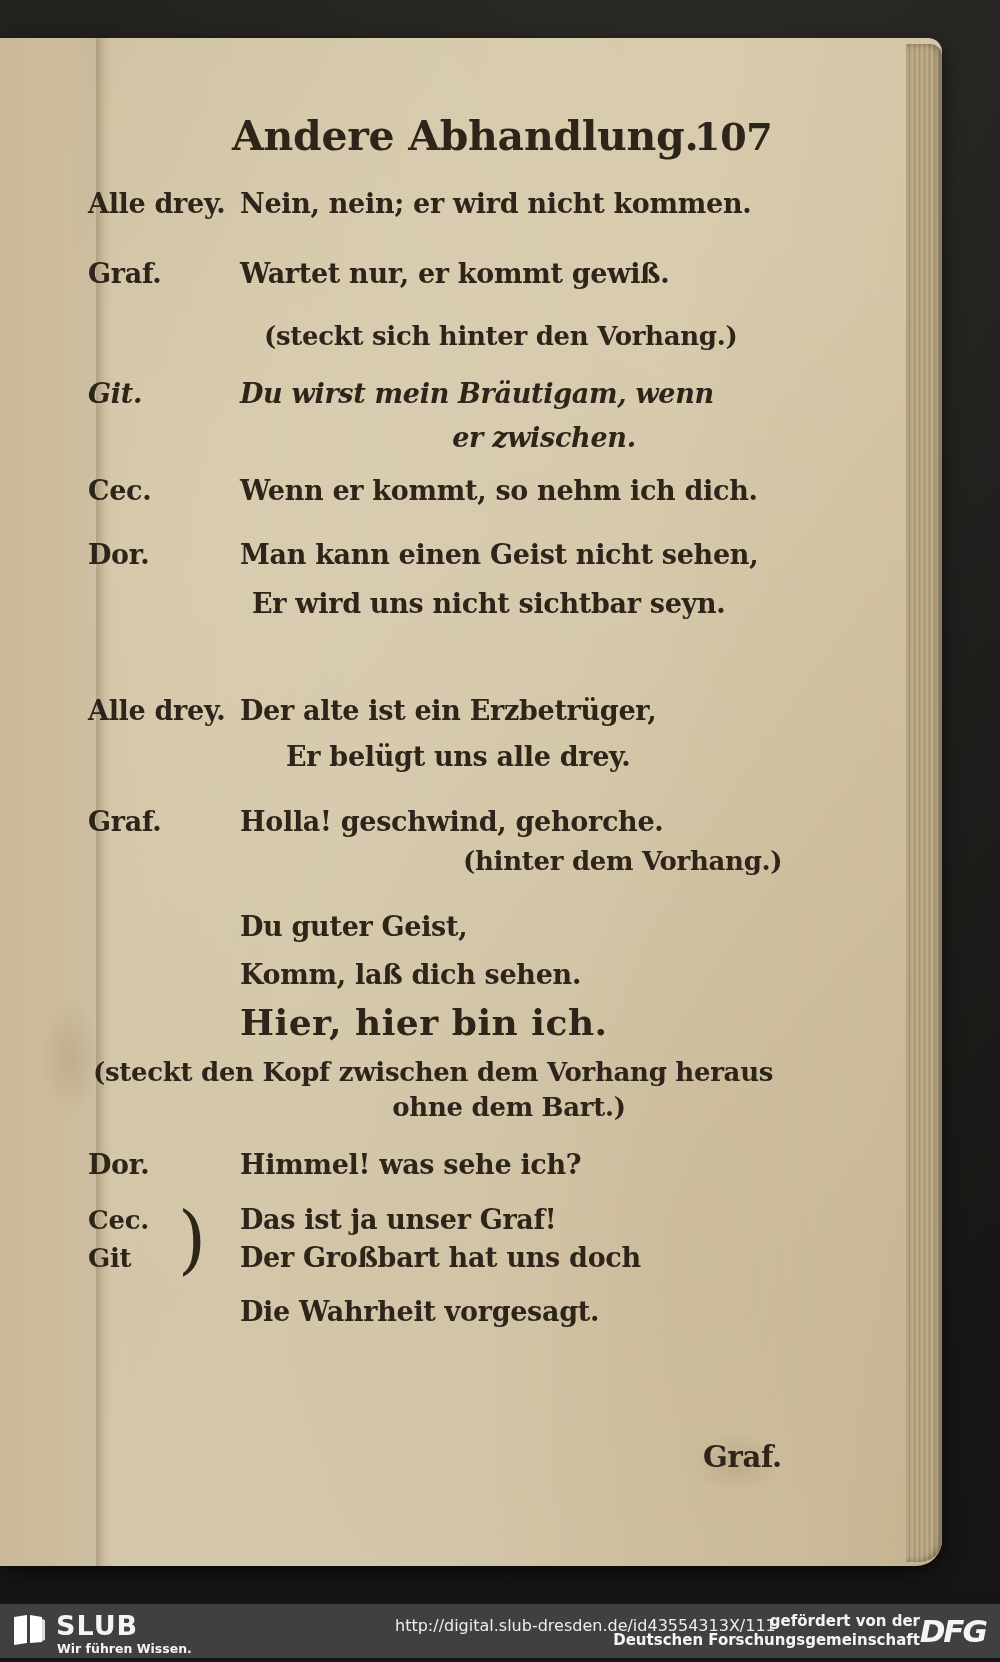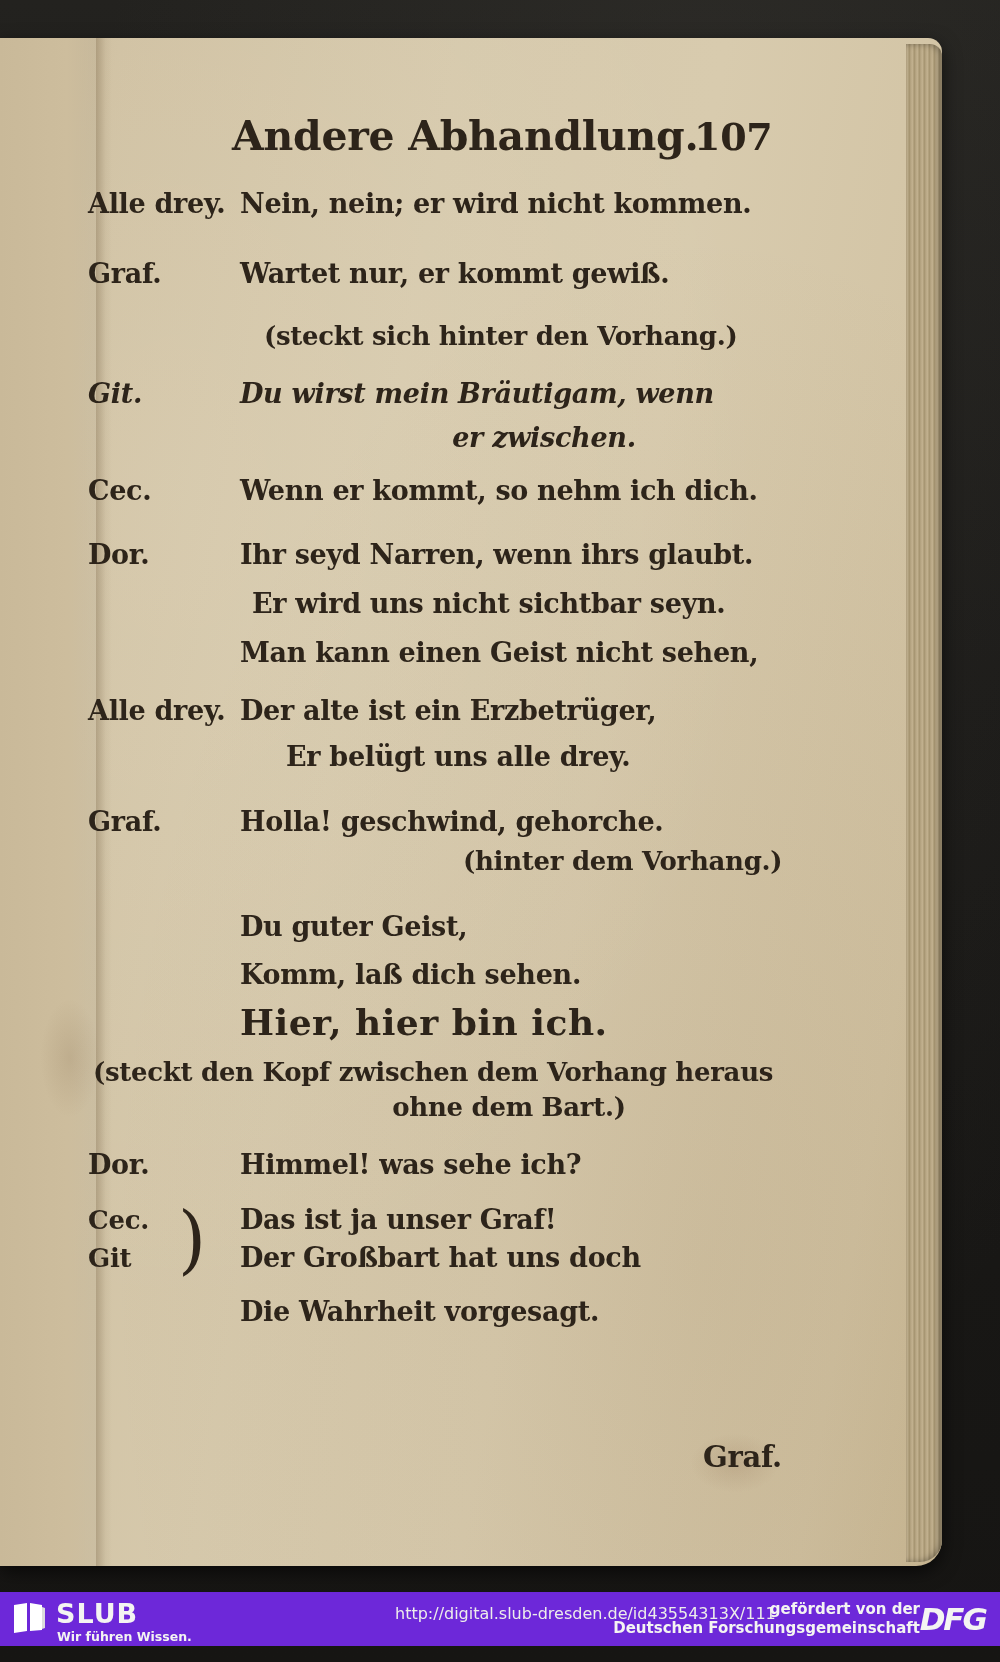--- a/index.html
+++ b/index.html
@@ -68,22 +68,22 @@
 
   .pair-row { position:absolute; left:88px; width:760px; display:flex; font-size:27px; }
   .pair-spk { flex:0 0 90px; line-height:38px; font-size:26px; }
   .pair-brace { flex:0 0 62px; font-size:72px; font-weight:400; line-height:76px; transform:scaleY(1.05); }
   .pair-txt { flex:1; line-height:38px; }
 
   .catchword { position:absolute; left:703px; top:1402px; font-size:29px; }
 
   
   .footer-bar {
-    position:absolute; left:0; bottom:16px; width:1000px; height:54px;
-    background:#6d28d9; color:#f4f4f2;
+    position:absolute; left:0; bottom:4px; width:1000px; height:54px;
+    background:#404040; color:#f4f4f2;
     font-family:"DejaVu Sans", "Liberation Sans", sans-serif;
   }
   .slub-logo { position:absolute; left:12px; top:9px; width:34px; height:34px; }
   .slub-name { position:absolute; left:56px; top:6px; font-size:27px; font-weight:700; letter-spacing:1px; }
   .slub-tagline { position:absolute; left:57px; top:37px; font-size:12.5px; font-weight:700; }
   .footer-url { position:absolute; left:395px; top:12px; font-size:16px; color:#ededeb; }
   .funding { position:absolute; right:80px; top:8px; text-align:right; font-size:15px; font-weight:700; line-height:19px; }
   .dfg-logo { position:absolute; right:14px; top:9px; font-size:31px; font-weight:900;
     font-style:italic; letter-spacing:-2px; font-family:"DejaVu Sans", sans-serif; }
 </style>
@@ -126,23 +126,22 @@
     </div>
 
     <div class="drow" style="top:429px">
       <span class="spk">Cec.</span>
       <span class="txt">Wenn er kommt, so nehm ich dich.</span>
     </div>
 
     <div class="drow" style="top:492px; line-height:49px;">
       <span class="spk">Dor.</span>
       <span class="txt">
-        <span style="display:block">Ihr seyd Narren, wenn ihrs glaubt.</span>
+        <span style="display:block">Man kann einen Geist nicht sehen,</span>
         <span style="display:block; padding-left:12px">Er wird uns nicht sichtbar seyn.</span>
-        <span style="display:block">Man kann einen Geist nicht sehen,</span>
       </span>
     </div>
 
     <div class="drow" style="top:650px; line-height:46px;">
       <span class="spk">Alle drey.</span>
       <span class="txt">
         <span style="display:block">Der alte ist ein Erzbetrüger,</span>
         <span class="indent2" style="display:block">Er belügt uns alle drey.</span>
       </span>
     </div>

